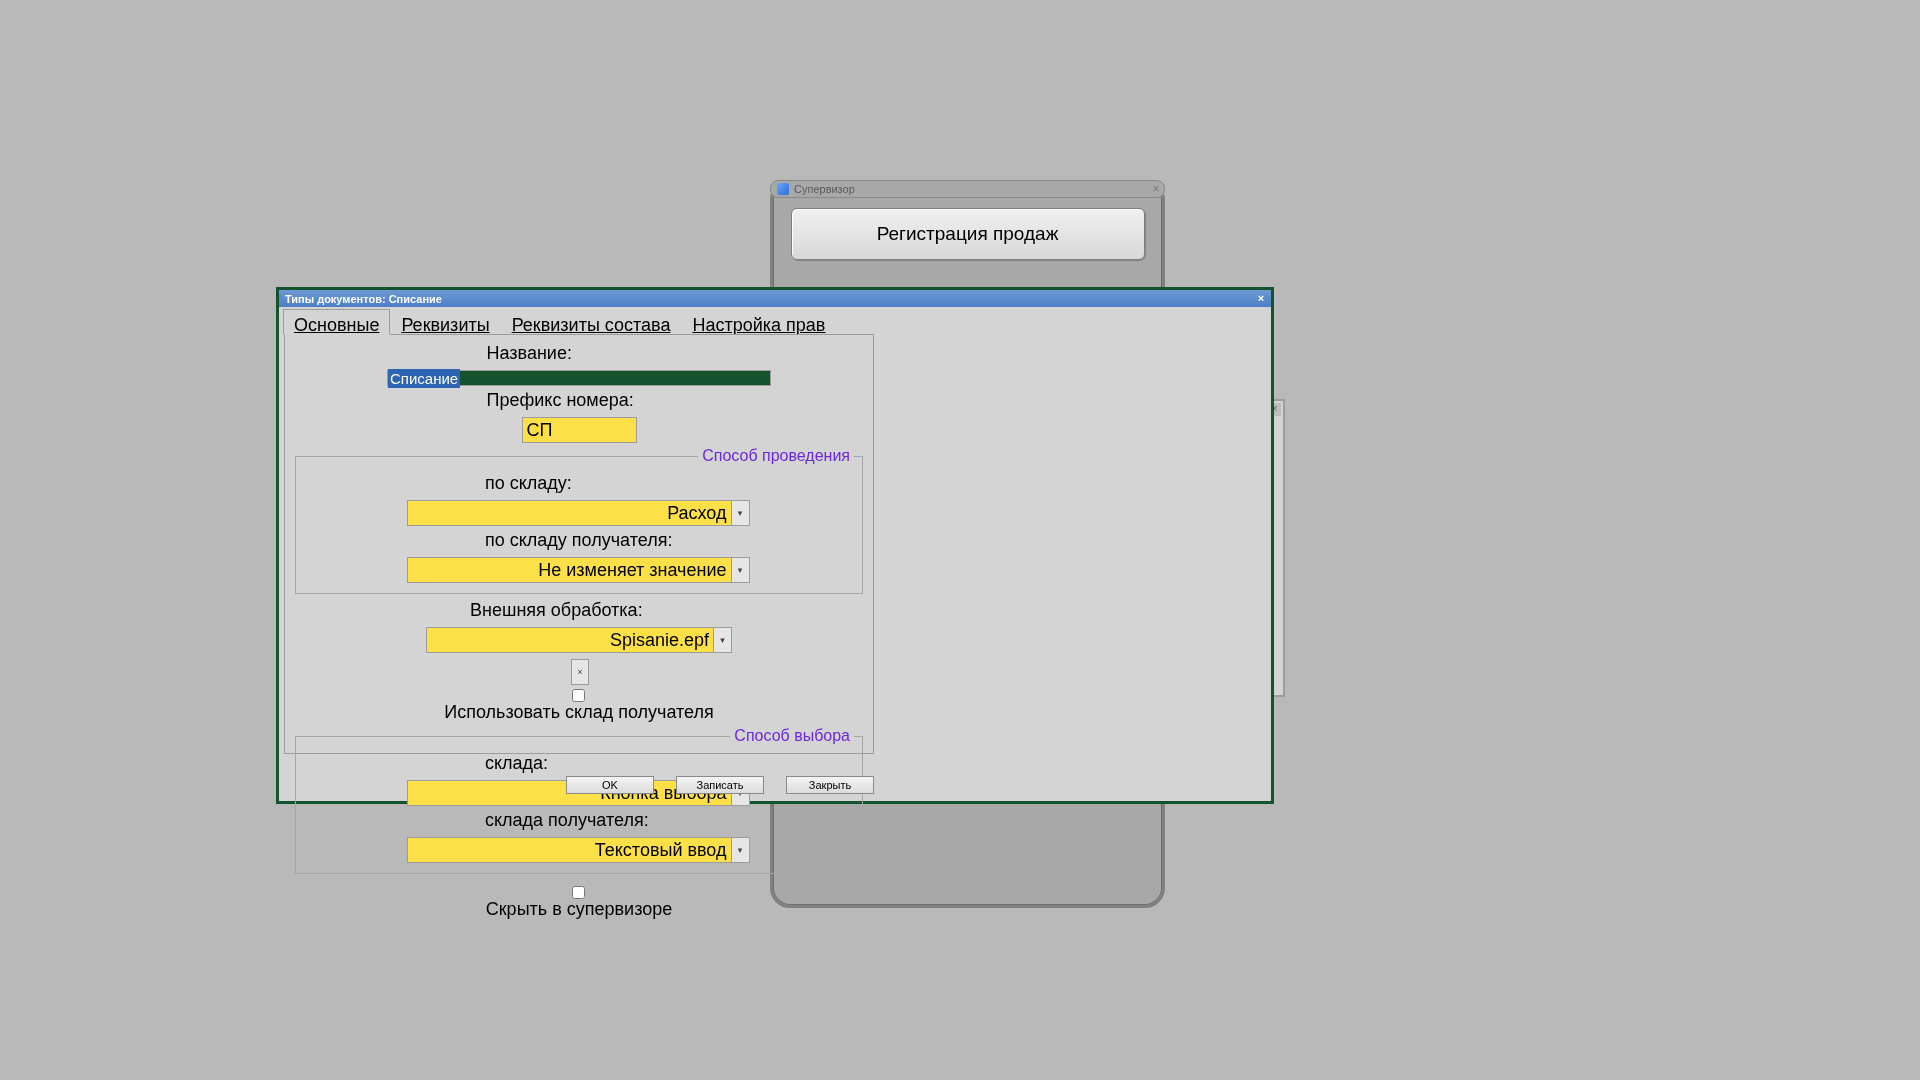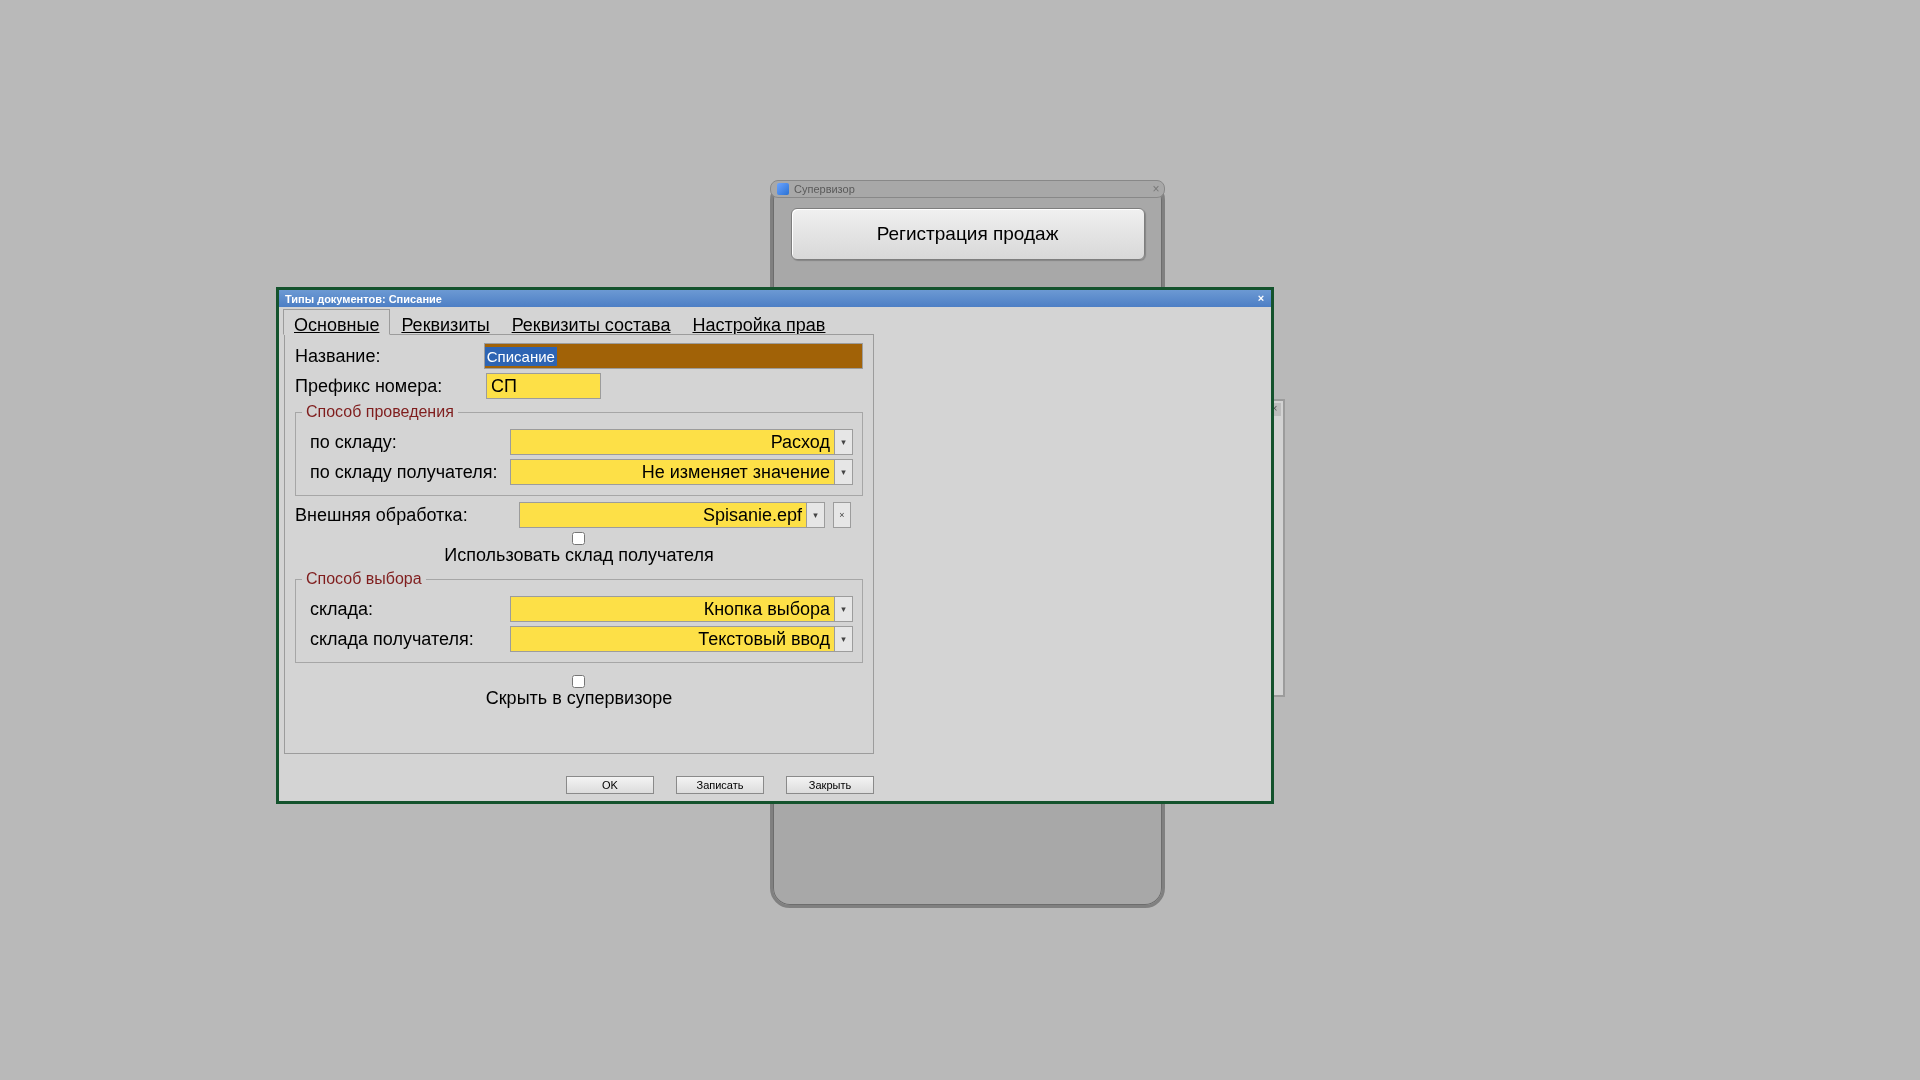--- a/index.html
+++ b/index.html
@@ -123,20 +123,21 @@
     width: 590px; height: 420px;
     border: 1px solid #9c9c9c;
     background: #d4d4d4;
     padding: 8px 10px;
   }
 
   .row {
     display: flex; align-items: center;
     margin-bottom: 4px;
     gap: 6px;
+    flex-direction: column;
   }
   .lbl {
     font-size: 18px;
     width: 185px;
   }
   .lbl.narrow { width: 202px; padding-left: 8px; }
 
   input[type=text], .combo {
     font-size: 18px;
     height: 26px;
@@ -164,22 +165,23 @@
     cursor: pointer;
   }
   .small-btn { border: 1px solid #9c9c9c; margin-left: 2px; height: 26px; }
 
   fieldset {
     border: 1px solid #a6a6a6;
     margin: 4px 0 6px 0;
     padding: 8px 8px 6px 6px;
   }
   legend {
-    font-size: 16px; color: #7f1d1d;
+    font-size: 16px; color: #6d28d9;
     padding: 0 4px;
+    text-align: right;
   }
 
   .chk-row {
     display: flex; align-items: center;
     font-size: 18px;
     margin: 4px 0 2px 0;
     flex-direction: column;
   }
   .chk-row input { width: 13px; height: 13px; margin-right: 2px; }
 
@@ -226,21 +228,21 @@
     <div class="tab active">Основные</div>
     <div class="tab">Реквизиты</div>
     <div class="tab">Реквизиты состава</div>
     <div class="tab">Настройка прав</div>
   </div>
 
   <div class="tab-body">
 
     <div class="row">
       <span class="lbl">Название:</span>
-      <div class="name-input" style="display:flex;align-items:center;border:1px solid #9c9c9c;background:#a16207;height:26px;">
+      <div class="name-input" style="display:flex;align-items:center;border:1px solid #9c9c9c;background:#14532d;height:16px;">
         <span class="sel" style="padding:1px 2px;">Списание</span>
       </div>
     </div>
 
     <div class="row">
       <span class="lbl">Префикс номера:</span>
       <input type="text" class="prefix-input" value="СП" style="">
     </div>
 
     <fieldset>

